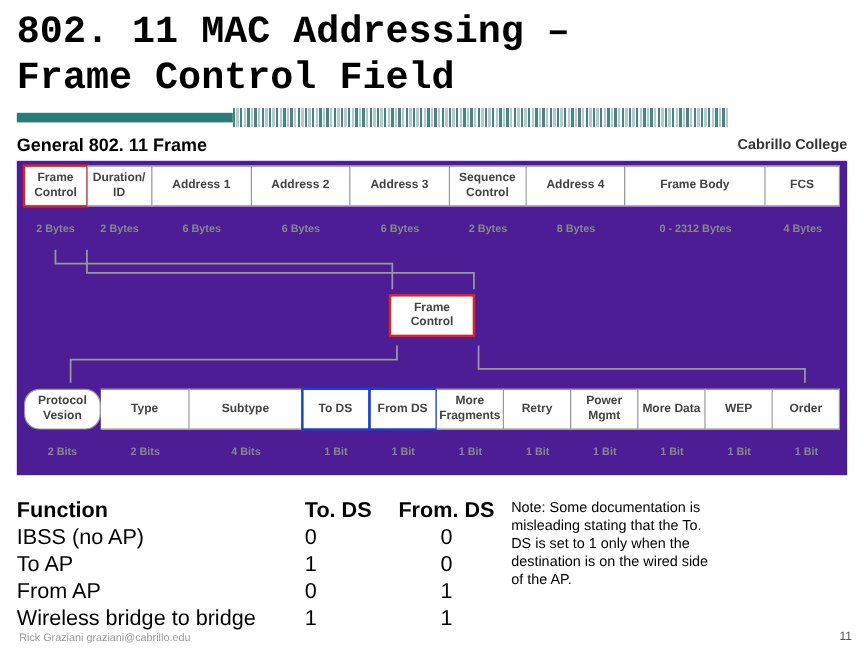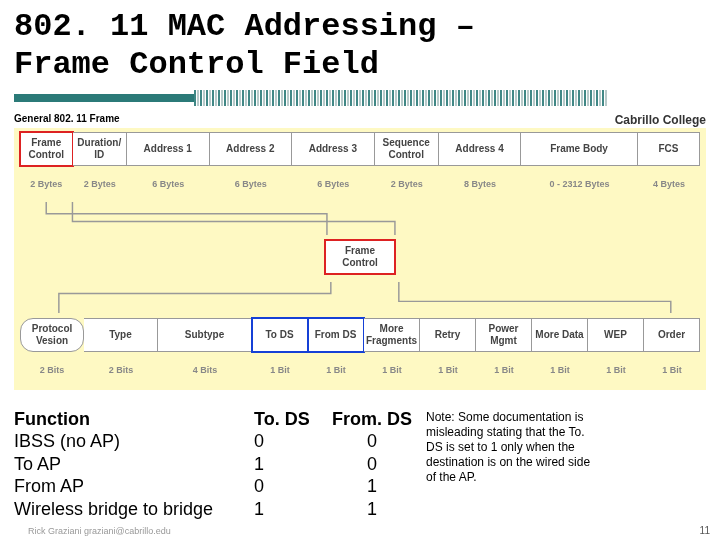--- a/index.html
+++ b/index.html
@@ -42,28 +42,28 @@
     opacity: .9;
   }
   .college {
     font-size: 12px;
     font-weight: bold;
     color: #333;
     padding-left: 8px;
     margin-top: 44px;
   }
   .subhead {
-    font-size: 10px;
+    font-size: 15px;
     font-weight: bold;
     margin: 6px 0 4px 0;
   }
 
   
   .diagram {
-    background: #fef9c3;
+    background: #4c1d95;
     padding: 4px 6px 4px 6px;
     font-size: 10px;
     color: #555;
   }
   .frame-row { display: flex; gap: 0; }
   .cell {
     border: 1px solid #999;
     background: #fff;
     display: flex;
     align-items: center;
@@ -120,21 +120,21 @@
   .fcol2 { display: inline-block; width: 72px; text-align: left; }
   .fcol3 { display: inline-block; width: 92px; text-align: center; }
   .note {
     font-size: 12px;
     line-height: 1.25;
     width: 175px;
     padding-top: 2px;
   }
   .footer {
     position: absolute;
-    left: 28px;
+    left: 16px;
     bottom: 4px;
     font-size: 9px;
     color: #999;
   }
   .pagenum {
     position: absolute;
     right: 10px;
     bottom: 4px;
     font-size: 10px;
     color: #555;

